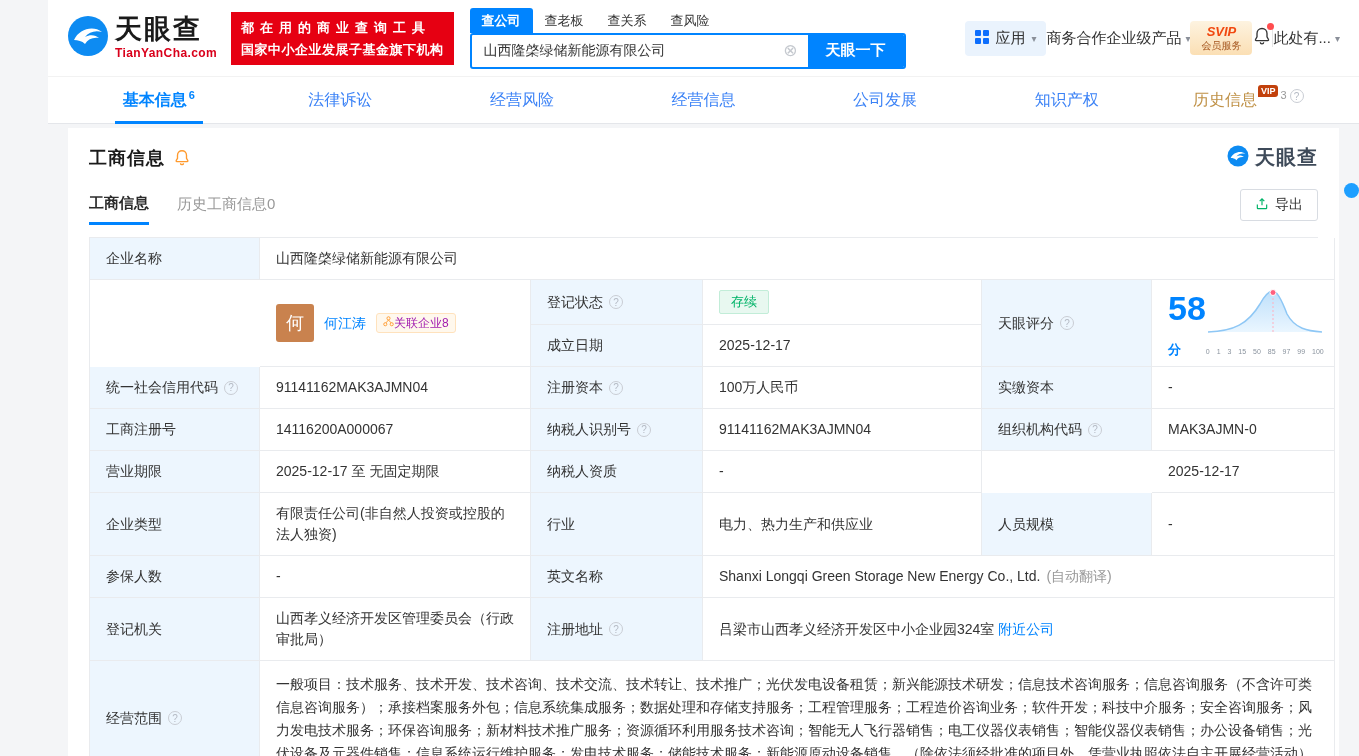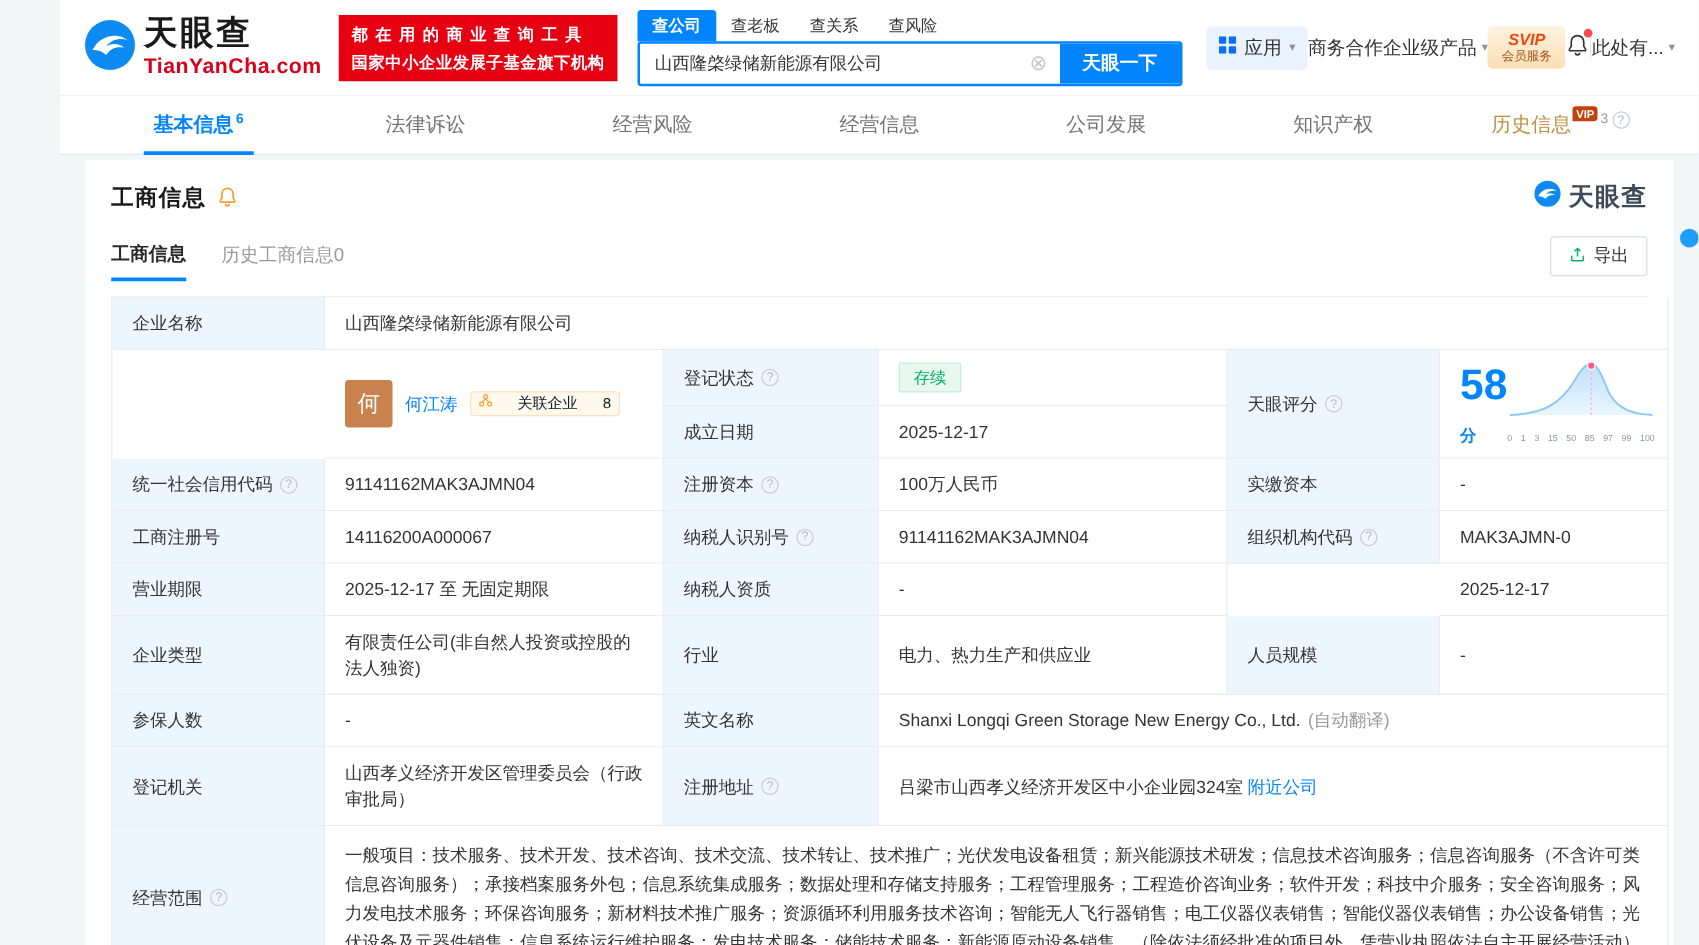--- a/index.html
+++ b/index.html
@@ -4,21 +4,21 @@
 <style>
   * { margin:0; padding:0; box-sizing:border-box; }
   html,body { background:#f4f5f7; }
   body { font-family:"Liberation Sans","DejaVu Sans",sans-serif; color:#333; }
   .page { width:1359px; height:756px; background:#f4f5f7; position:relative; overflow:hidden;padding-left:48px; }
 
   
   .topbar { height:76px; background:#fff; display:flex; align-items:center; padding:0 19px; }
   .logo { display:flex; align-items:center; gap:6px; cursor:pointer; }
   .logo-text .cn { font-size:27px; font-weight:bold; color:#1a1a1a; letter-spacing:2px; line-height:1; }
-  .logo-text .en { font-size:17px; color:#d9001b; font-weight:bold; margin-top:3px; letter-spacing:.4px; }
+  .logo-text .en { font-size:12px; color:#d9001b; font-weight:bold; margin-top:3px; letter-spacing:.4px; }
   .slogan { margin-left:14px; background:#e60012; color:#fff; padding:7px 10px 6px; font-weight:bold; }
   .slogan .l1 { font-size:13px; letter-spacing:6px; white-space:nowrap; }
   .slogan .l2 { font-size:13px; letter-spacing:.5px; margin-top:4px; white-space:nowrap; }
   .searchwrap { margin-left:16px; }
   .stabs { display:flex; align-items:center; }
   .stab { font-size:13px; color:#333; padding:4px 12px 3px; cursor:pointer; }
   .stab.active { background:#0084ff; color:#fff; border-radius:3px 3px 0 0; font-weight:bold; }
   .sbox { display:flex; width:436px; height:36px; border:2px solid #0084ff; border-radius:3px; background:#fff; overflow:hidden; }
   .sbox input { flex:1; border:none; outline:none; padding:0 12px; font-size:14px; color:#333; background:transparent; }
   .clear { color:#c5c9cf; font-size:17px; align-self:center; margin-right:10px; cursor:pointer; line-height:1; }
@@ -29,21 +29,21 @@
   .caret { font-size:10px; color:#8a8f99; }
   .svip { background:linear-gradient(180deg,#fdf3e0,#fbdfb4); border-radius:4px; padding:3px 11px; text-align:center; cursor:pointer; line-height:1.25; }
   .svip .t { color:#f1480f; font-weight:bold; font-size:13px; font-style:italic; }
   .svip .s { color:#a4551e; font-size:10px; }
   .bellwrap { position:relative; cursor:pointer; display:flex; }
   .dot { position:absolute; top:-2px; right:-2px; width:7px; height:7px; background:#ff4d4f; border-radius:50%; }
   .vdiv { width:1px; height:18px; background:#e5e5e5; }
 
   
   .tabsbar { height:48px; background:#fff; border-top:1px solid #f2f2f2; border-bottom:1px solid #e4e6ea; display:flex; padding:0 20px; }
-  .tab { flex:1; display:flex; align-items:center; justify-content:center; font-size:16px; color:#737373; position:relative; cursor:pointer; white-space:nowrap; }
+  .tab { flex:1; display:flex; align-items:center; justify-content:center; font-size:16px; color:#3b82f6; position:relative; cursor:pointer; white-space:nowrap; }
   .tab sup { font-size:11px; margin-left:2px; transform:translateY(-5px); color:#0084ff; }
   .tab.active { color:#0084ff; font-weight:bold; }
   .tab.active::after { content:""; position:absolute; left:50%; transform:translateX(-50%); bottom:-1px; width:88px; height:3px; background:#0084ff; }
   .tab.vip { color:#bf9045; }
   .tab.vip sup { color:#999; }
   .viptag { background:#c2410c; color:#fff; font-size:9px; font-weight:bold; border-radius:3px 3px 3px 0; padding:1px 3px; line-height:10px; transform:translateY(-9px); margin-left:1px; }
   .q { display:inline-flex; align-items:center; justify-content:center; width:14px; height:14px; border:1px solid #c9cdd4; border-radius:50%; color:#b4bac4; font-size:10px; margin-left:6px; flex:none; cursor:pointer; }
   .tab .q { margin-left:3px; transform:translateY(-4px); }
 
   
@@ -61,21 +61,21 @@
   
   .biz { margin-top:12px; display:grid; grid-template-columns:170px 271px 172px 279px 170px auto; border-top:1px solid #e9ebee; border-left:1px solid #e9ebee; font-size:14px; }
   .cell { border-right:1px solid #e9ebee; border-bottom:1px solid #e9ebee; padding:10px 16px; display:flex; align-items:center; line-height:21px; background:#fff; }
   .cell.label { background:#edf6fe; }
   .c1{grid-column:1} .c2{grid-column:2} .c3{grid-column:3} .c4{grid-column:4} .c5{grid-column:5} .c6{grid-column:6}
   .span26{grid-column:2/7} .span46{grid-column:4/7}
   .rs2{grid-row:span 2}
   .rep { gap:10px; }
   .avatar { width:38px; height:38px; background:#c9824e; color:#fff; font-size:18px; display:flex; align-items:center; justify-content:center; border-radius:3px; flex:none; cursor:pointer; }
   .repname { color:#0084ff; cursor:pointer; }
-  .relbadge { display:inline-flex; align-items:center; gap:20px; border:1px solid #ffe2bd; background:#fff8ed; color:#0f172a; font-size:12px; border-radius:3px; padding:1px 6px; cursor:pointer; line-height:16px;font-family:Liberation Mono, monospace; }
+  .relbadge { display:inline-flex; align-items:center; gap:0; border:1px solid #ffe2bd; background:#fff8ed; color:#a21caf; font-size:12px; border-radius:3px; padding:1px 6px; cursor:pointer; line-height:16px; }
   .status { background:#e8f8f0; color:#00b368; font-size:13px; padding:2px 11px; border-radius:2px; border:1px solid #c2edd8; line-height:18px; }
   .scorecell { justify-content:center; padding:6px 10px 2px 16px; }
   .scorenum { color:#0084ff; font-weight:bold; font-size:34px; line-height:1; cursor:pointer; }
   .scoreunit { font-size:13px; }
   .chartbox { width:118px; }
   .axis { display:flex; justify-content:space-between; font-size:7px; color:#8a939e; margin-top:1px; }
   .link { color:#0084ff; cursor:pointer; white-space:nowrap; }
   .note { color:#999; margin-left:6px; }
   .scope { line-height:23px; display:block; padding-top:12px; }
   .floatdot { position:absolute; right:0; top:183px; width:15px; height:15px; border-radius:50%; background:#1e9fff; cursor:pointer; }

